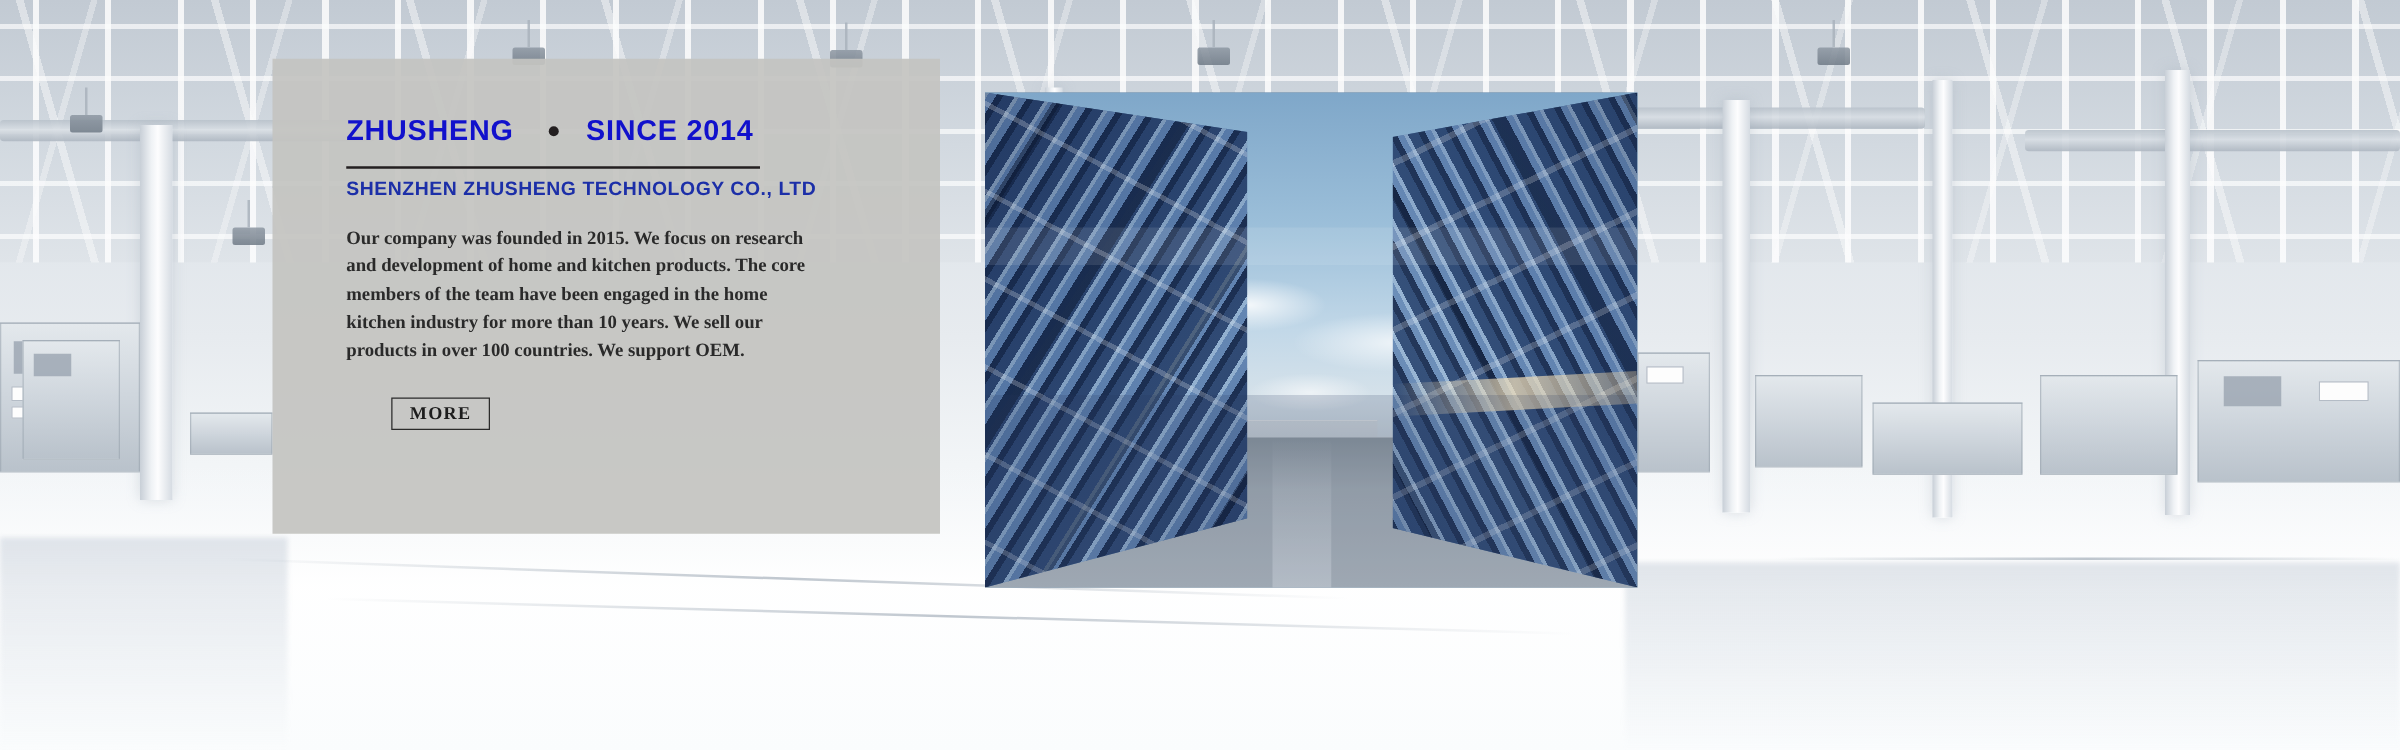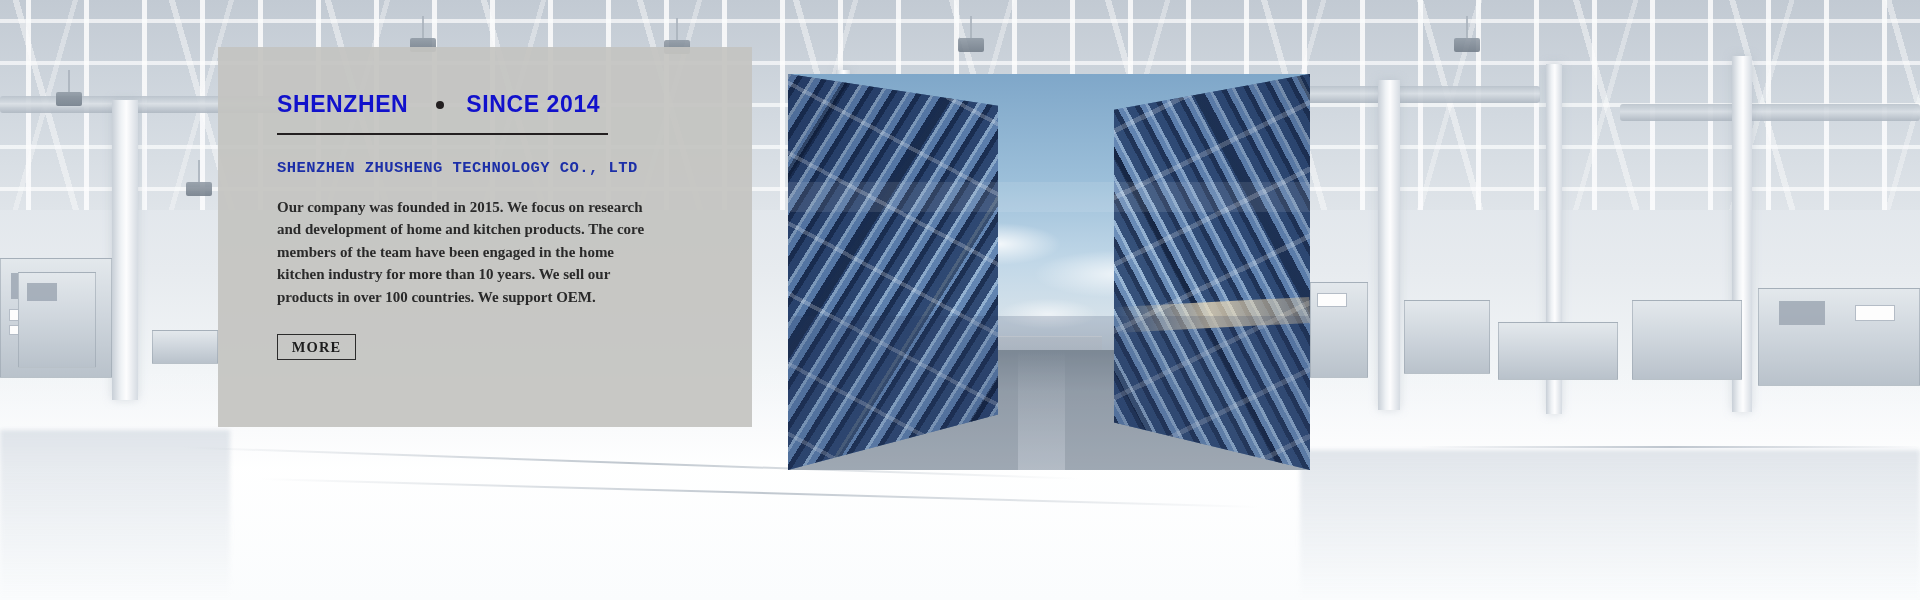--- a/index.html
+++ b/index.html
@@ -140,25 +140,25 @@
   }
 
   .rule {
     width: 331px;
     height: 2px;
     background: #231f20;
     margin: 17px 0 0 0;
   }
 
   .subtitle {
-    font-family: Liberation Mono, monospace;
+    font-family: Liberation Sans, sans-serif;
     font-size: 15.5px;
     font-weight: bold;
     letter-spacing: 0.45px;
-    margin-top: 24px;
+    margin-top: 8px;
     white-space: nowrap;
   }
 
   .bodytext {
     font-family: "Liberation Serif", serif;
     font-size: 15px;
     font-weight: bold;
     color: #2a2a2a;
     line-height: 22.4px;
     margin-top: 19px;
@@ -172,20 +172,21 @@
     background: transparent;
     font-family: "Liberation Serif", serif;
     font-size: 14.5px;
     font-weight: bold;
     letter-spacing: 1.1px;
     color: #1d1d1d;
     display: flex;
     align-items: center;
     justify-content: center;
     cursor: pointer;
+    margin-left: 36px;
   }
 
   
   .photo {
     position: absolute;
     left: 788px; top: 74px;
     width: 522px; height: 396px;
     overflow: hidden;
     background: #5d7f9e;
   }
@@ -335,21 +336,21 @@
     <div class="reflection" style="left:1300px; width:620px; height:150px;"></div>
     <div class="floorline" style="left:180px; top:462px; width:900px; transform:rotate(2deg);"></div>
     <div class="floorline" style="left:260px; top:492px; width:1000px; transform:rotate(1.6deg);"></div>
     <div class="floorline" style="left:1420px; top:446px; width:500px;"></div>
   </div>
 
   <div class="panel">
     <div class="panel-inner">
 
       <div class="headline" style="color:#1111CC;">
-        <span class="brand">SHENZHEN</span>
+        <span class="brand">ZHUSHENG</span>
         <span class="bullet"></span>
         <span>SINCE 2014</span>
       </div>
 
       <div class="rule"></div>
 
       <div class="subtitle" style="color:#1C2FA8;">SHENZHEN ZHUSHENG TECHNOLOGY CO., LTD</div>
 
       <div class="bodytext">Our company was founded in 2015. We focus on research and development of home and kitchen products. The core members of the team have been engaged in the home kitchen industry for more than 10 years. We sell our products in over 100 countries. We support OEM.</div>
 

